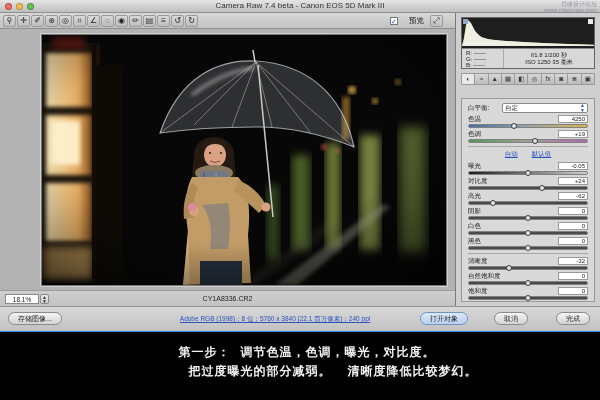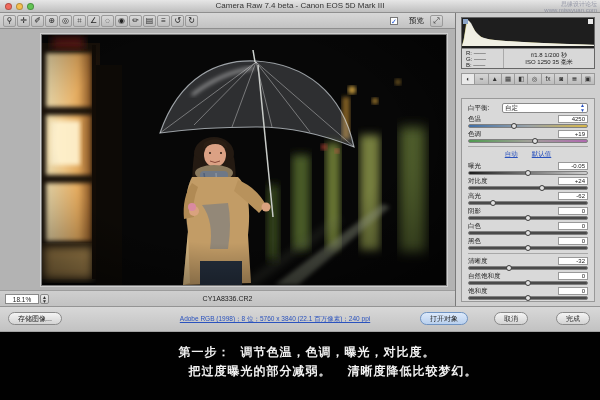--- a/index.html
+++ b/index.html
@@ -1,17 +1,17 @@
 <!DOCTYPE html>
 <html><head>
 <meta charset="utf-8">
 <style>
   html,body{margin:0;padding:0;background:#010101;}
   *{box-sizing:border-box;font-family:"Liberation Sans","DejaVu Sans",sans-serif;}
-  #stage{position:relative;width:600px;height:400px;overflow:hidden;background:#a3a3a3;}
+  #stage{position:relative;width:600px;height:400px;overflow:hidden;background:#3b82f6;}
 
   
   #win{position:absolute;left:0;top:0;width:600px;height:331px;background:#c9c9c9;border-bottom:1px solid #333;}
   #titlebar{position:absolute;left:0;top:0;width:100%;height:13px;
     background:linear-gradient(#e6e6e6,#bfbfbf);border-bottom:1px solid #8f8f8f;}
   .tl{position:absolute;top:3px;width:7px;height:7px;border-radius:50%;border:1px solid rgba(0,0,0,.25);}
   #tl-close{left:5px;background:#f16a5d;}
   #tl-min{left:16px;background:#f5bf4f;}
   #tl-zoom{left:27px;background:#62c454;}
   #title{position:absolute;left:0;right:0;top:1px;text-align:center;font-size:8px;color:#333;}

